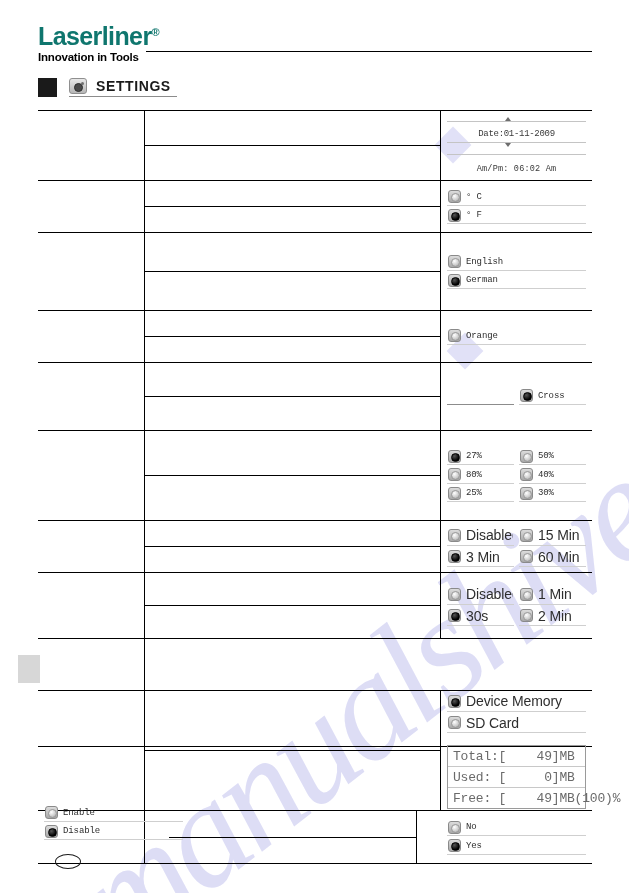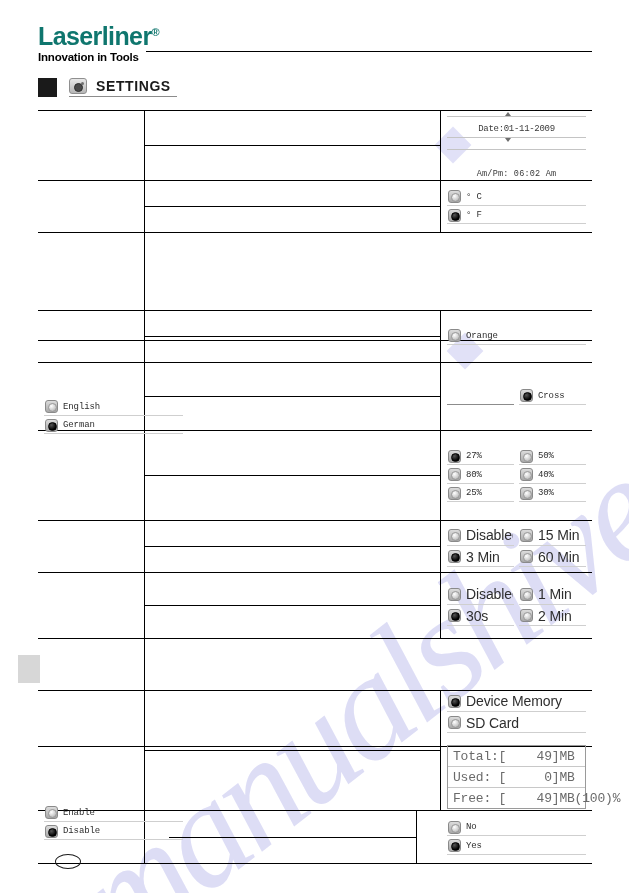--- a/index.html
+++ b/index.html
@@ -247,21 +247,21 @@
     width: 0; height: 0;
     border-left: 3.5px solid transparent;
     border-right: 3.5px solid transparent;
   }
   .arr.up { top: -5px; border-bottom: 4.5px solid #6d6d6d; }
   .arr.down { bottom: -5px; border-top: 4.5px solid #6d6d6d; }
   .ampm-line {
     text-align: center;
     border-top: 1px solid #c4c4c4;
     margin-top: 11px;
-    padding-top: 13px;
+    padding-top: 3px;
   }
   .ampm-text {
     font-family: "Liberation Mono", monospace;
     font-size: 8.5px;
     color: #3a3a3a;
     letter-spacing: 0.2px;
   }
 
   
   .mem-box {
@@ -340,21 +340,21 @@
             <div class="opt-row">
               <div class="opt full">
                 <span class="radio on"></span>
                 <span class="opt-label">° F</span>
               </div>
             </div>
           </div>
         </div>
       </div>
     </div>
-    <div class="section" style="height: 78px; flex-direction: column;">
+    <div class="section" style="height: 78px;">
       <div class="col-a"></div>
       <div class="col-b">
         <div class="sub-row top"></div>
         <div class="sub-row"></div>
       </div>
       <div class="col-c">
         <div class="lcd">
           <div class="opt-grid">
             <div class="opt-row">
               <div class="opt full">

